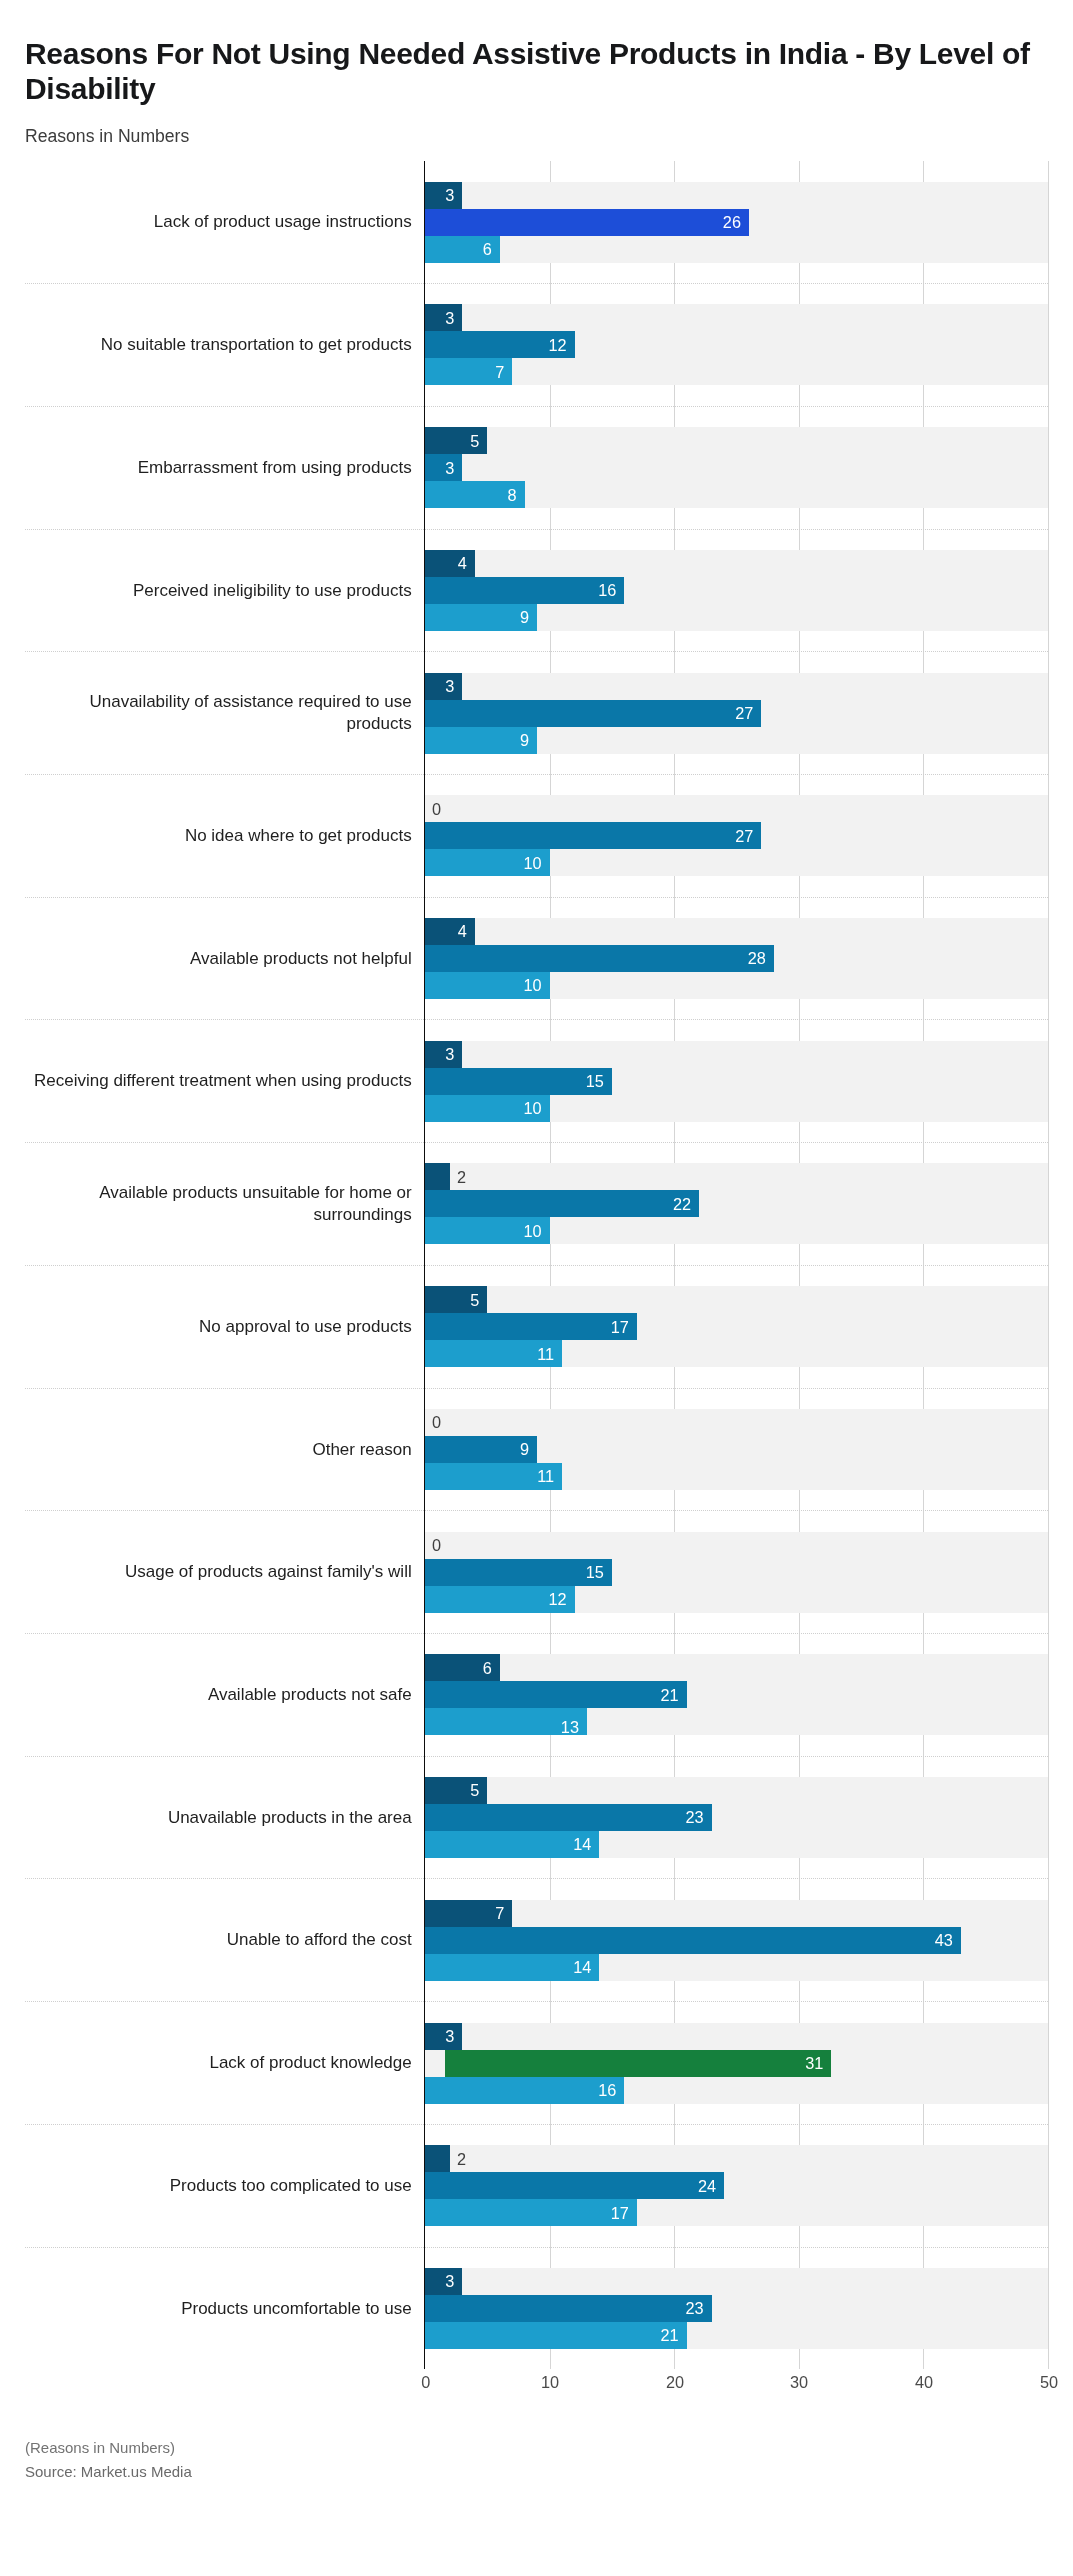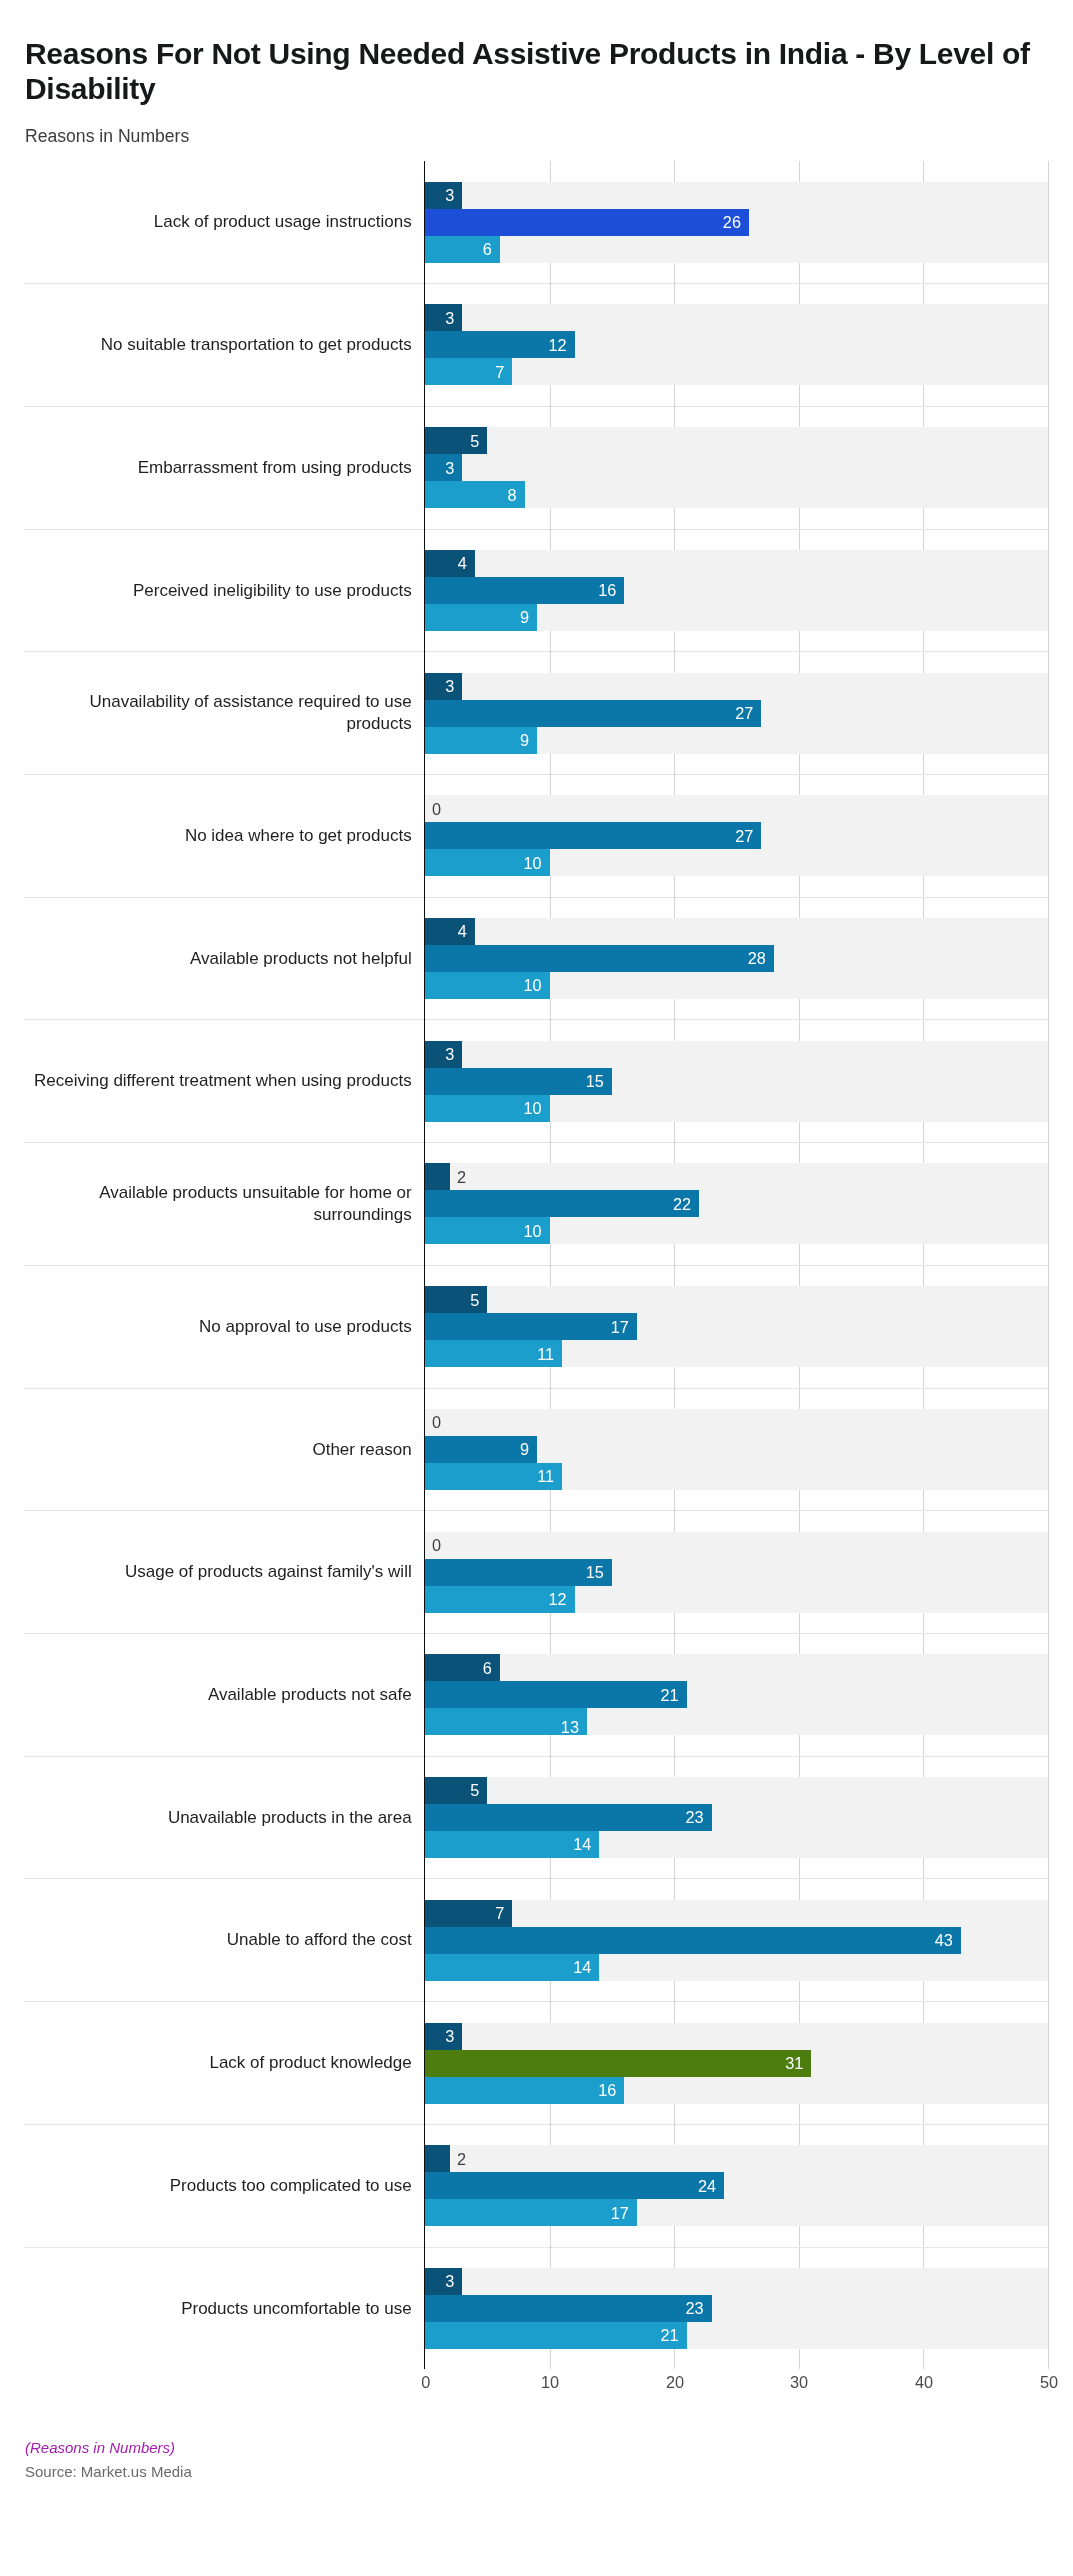--- a/index.html
+++ b/index.html
@@ -87,21 +87,21 @@
     margin-left:399px;
   }
   #x-axis .tick {
     position:absolute; top:3.5px;
     font-size:16.3px; color:#4a4a4a;
     transform:translateX(-50%);
   }
 
   
   #footer { margin-top:40px; }
-  #footer-note { font-size:15px; font-style:italic; color:#a21caf; }
+  #footer-note { font-size:15px; color:#737373; }
   #footer-source { font-size:15px; color:#6a6a6a; margin-top:6.2px; }
 </style>
 </head>
 <body>
 
 <div class="page">
 
   <h1 id="chart-title">Reasons For Not Using Needed Assistive Products in India - By Level of Disability</h1>
   <div id="chart-subtitle">Reasons in Numbers</div>
 
@@ -390,21 +390,21 @@
             </div>
           </div>
         </div>
         <div class="bar-row sep">
           <div class="bar-track">
             <div class="bar" style="width: 6%; background: rgb(10, 82, 120);">
               <span class="bar-value">3</span>
             </div>
           </div>
           <div class="bar-track">
-            <div class="bar" style="width: 62%; background: #4d7c0f;">
+            <div class="bar" style="width: 62%; background: #15803d; margin-left: 20px;">
               <span class="bar-value">31</span>
             </div>
           </div>
           <div class="bar-track">
             <div class="bar" style="width: 32%; background: rgb(28, 158, 205);">
               <span class="bar-value">16</span>
             </div>
           </div>
         </div>
         <div class="bar-row sep">

